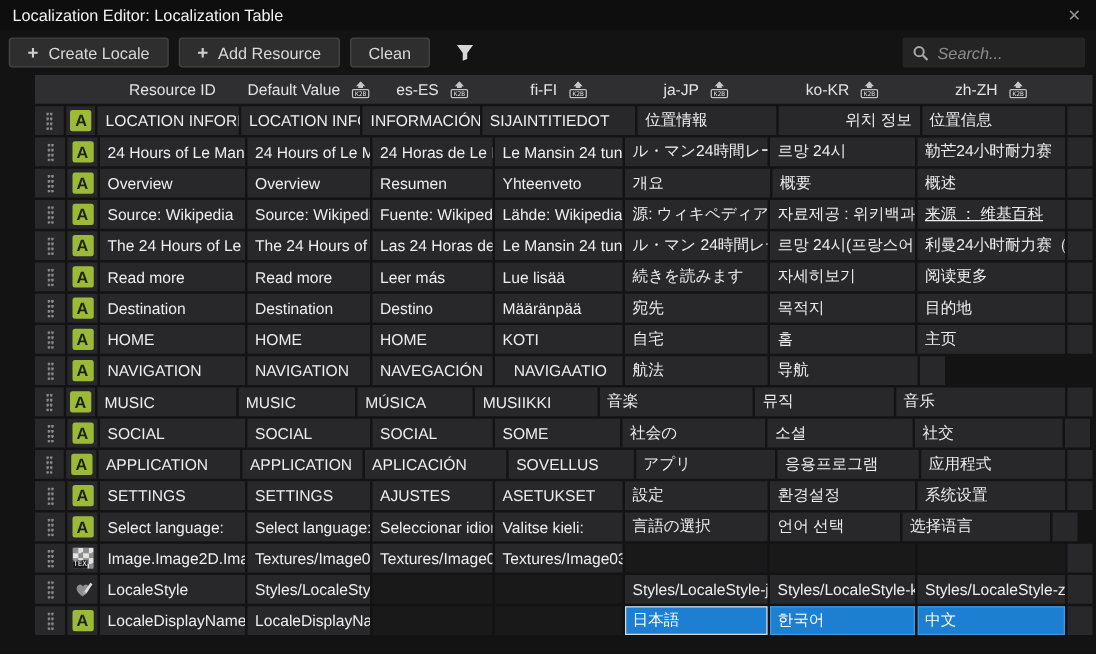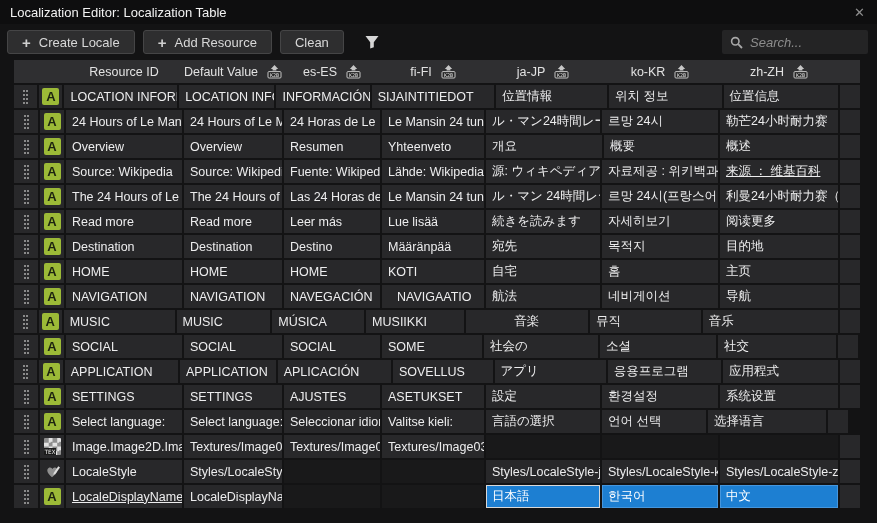--- a/index.html
+++ b/index.html
@@ -37,21 +37,21 @@
     margin-left: auto; width: 146px; height: 24px; background: #242425;
     border-radius: 2px; display: flex; align-items: center; padding: 0 8px; gap: 7px;
   }
   .search input {
     flex: 1; min-width: 0; background: transparent; border: none; outline: none;
     color: #cccccc; font-size: 13px; font-style: italic;
     font-family: "Liberation Sans", sans-serif;
   }
   .search input::placeholder { color: #8d8d8d; font-style: italic; }
   
-  .table-wrap { margin-left: 14px; width: 846px; }
+  .table-wrap { margin-left: 28px; width: 846px; }
   .thead { display: flex; background: #2f2f31; height: 23px; margin-bottom: 2px; }
   .th {
     display: flex; align-items: center; justify-content: center; gap: 9px;
     font-size: 12.5px; color: #e2e2e2; margin-right: 2px; overflow: hidden;
     white-space: nowrap;
   }
   .th:last-child { margin-right: 0; }
   .trow { display: flex; height: 23px; margin-bottom: 2px; }
   .td {
     background: #28282a; margin-right: 2px; display: flex; align-items: center;
@@ -207,21 +207,21 @@
         </div>
         <div class="td" style="width: 96px;">
           <span>INFORMACIÓN D</span>
         </div>
         <div class="td" style="width: 126px;">
           <span>SIJAINTITIEDOT</span>
         </div>
         <div class="td" style="width: 114px;">
           <span>位置情報</span>
         </div>
-        <div class="td" style="width: 116px;">
+        <div class="td" style="width: 116px; justify-content: flex-end;">
           <span>위치 정보</span>
         </div>
         <div class="td" style="width: 118px;">
           <span>位置信息</span>
         </div>
         <div class="td" style="width: 20px;"></div>
       </div>
       <div class="trow">
         <div class="td dragtd" style="width: 24px;">
           <div class="dots"></div>
@@ -447,23 +447,20 @@
         </div>
         <div class="td" style="width: 96px;">
           <span>NAVEGACIÓN</span>
         </div>
         <div class="td" style="width: 102px; padding-left: 15px;">
           <span>NAVIGAATIO</span>
         </div>
         <div class="td" style="width: 114px;">
           <span>航法</span>
         </div>
-        <div class="td" style="width: 116px;">
-          <span>네비게이션</span>
-        </div>
         <div class="td" style="width: 118px;">
           <span>导航</span>
         </div>
         <div class="td" style="width: 20px;"></div>
       </div>
       <div class="trow">
         <div class="td dragtd" style="width: 24px;">
           <div class="dots"></div>
         </div>
         <div class="td icontd" style="width: 24px;">
@@ -474,21 +471,21 @@
         </div>
         <div class="td" style="width: 98px;">
           <span>MUSIC</span>
         </div>
         <div class="td" style="width: 96px;">
           <span>MÚSICA</span>
         </div>
         <div class="td" style="width: 102px;">
           <span>MUSIIKKI</span>
         </div>
-        <div class="td" style="width: 128px; justify-content: center;">
+        <div class="td" style="width: 128px;">
           <span>音楽</span>
         </div>
         <div class="td" style="width: 116px;">
           <span>뮤직</span>
         </div>
         <div class="td" style="width: 142px;">
           <span>音乐</span>
         </div>
         <div class="td" style="width: 20px;"></div>
       </div>
@@ -670,21 +667,21 @@
         </div>
         <div class="td" style="width: 20px;"></div>
       </div>
       <div class="trow">
         <div class="td dragtd" style="width: 24px;">
           <div class="dots"></div>
         </div>
         <div class="td icontd" style="width: 24px;">
           <span class="ticon-text">A</span>
         </div>
-        <div class="td" style="width: 116px; text-decoration: underline;">
+        <div class="td" style="width: 116px;">
           <span>LocaleDisplayName</span>
         </div>
         <div class="td" style="width: 98px;">
           <span>LocaleDisplayNam</span>
         </div>
         <div class="td empty" style="width: 96px;"></div>
         <div class="td empty" style="width: 102px;"></div>
         <div class="td selected focused" style="width: 114px;">
           <span>日本語</span>
         </div>

